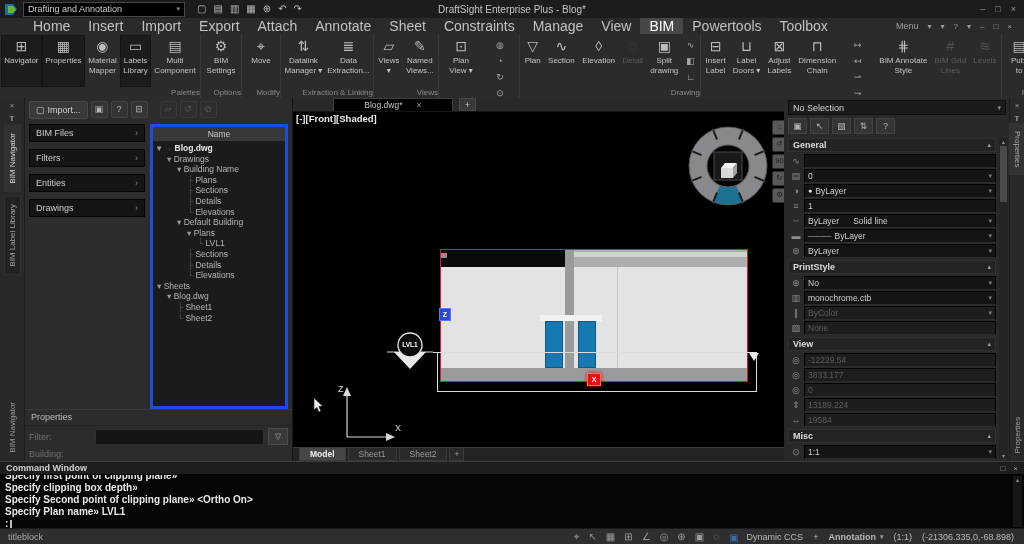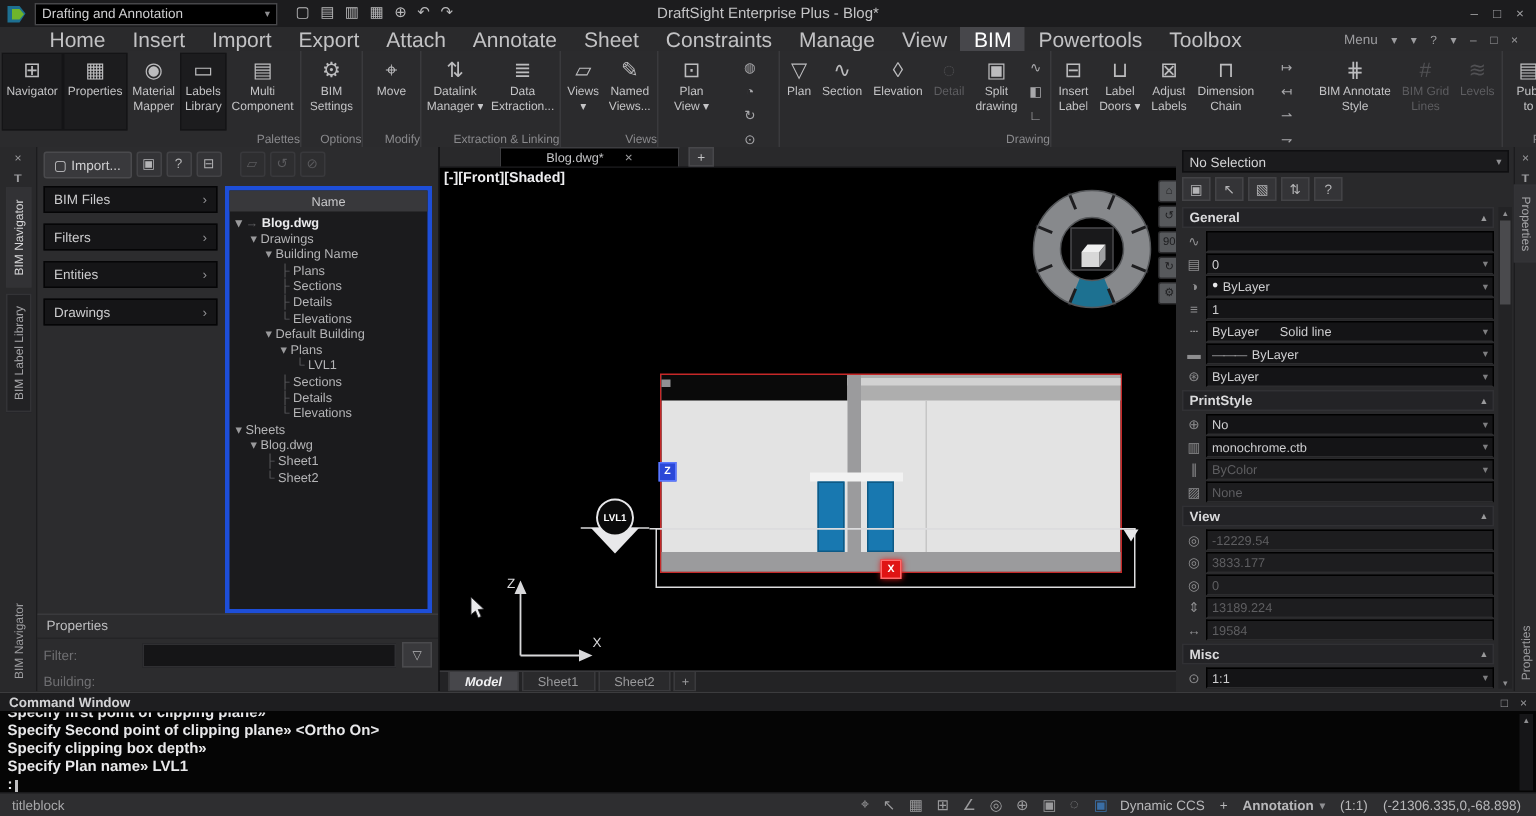--- a/index.html
+++ b/index.html
@@ -133,21 +133,21 @@
     text-align:center;line-height:11px;}
   #axis-svg{position:absolute;left:38px;top:281px;}
   #cursor-svg{position:absolute;left:20px;top:300px;}
   #wheel-svg{position:absolute;left:387px;top:20px;}
   #wheel-btns{position:absolute;left:479px;top:22px;display:flex;flex-direction:column;gap:2px;}
   .wb{width:13px;height:13px;background:#57595c;border:1px solid #2c2c2e;color:#1d1d1f;
     font-size:7.5px;line-height:12px;text-align:center;border-radius:2px;}
   #sheet-tabs{position:absolute;left:0;right:0;bottom:0;height:13px;background:#232325;
     border-top:1px solid #3a3a3d;display:flex;align-items:stretch;padding-left:6px;gap:2px;}
   .stab{padding:0 10px;font-size:8.5px;line-height:12px;color:#9a9a9c;background:#2a2a2c;border:1px solid #3a3a3d;border-top:none;}
-  .stab.active{background:#47474b;color:#f0f0f2;font-weight:bold;font-style:italic;}
+  .stab.active{background:#47474b;color:#f0f0f2;font-weight:bold;}
   .stab.add{padding:0 4px;}
 
   
   #right-panel{flex:none;width:225px;background:#29292b;padding:2px 3px 0 4px;position:relative;box-sizing:border-box;}
   #sel-dd{height:13px;background:#1b1b1d;border:1px solid #0f0f11;display:flex;align-items:center;
     justify-content:space-between;padding:0 4px;font-size:9px;color:#d4d4d6;}
   #sel-dd .dd{font-size:7px;color:#8f8f92;}
   #prop-toolbar{display:flex;gap:3px;margin:3px 0;}
   .ptb{width:17px;height:14px;line-height:14px;text-align:center;font-size:9px;color:#b4b4b6;
     background:#343437;border:1px solid #434346;}
@@ -786,22 +786,22 @@
       <span>Command Window</span>
       <span id="cmd-ctls">
           <span>□</span>
           <span>×</span>
         </span>
     </div>
     <div id="cmd-lines">
         <div class="cmd-clip">
           <div class="cl">Specify first point of clipping plane»</div>
         </div>
+        <div>Specify clipping box depth»</div>
         <div>Specify Second point of clipping plane» &lt;Ortho On&gt;</div>
-        <div>Specify clipping box depth»</div>
         <div>Specify Plan name» LVL1</div>
         <div id="cmd-prompt">
           <span>:</span>
           <span id="caret"></span>
         </div>
       </div>
     <div id="cmd-scroll">
       <span>▴</span>
     </div>
   </div>

